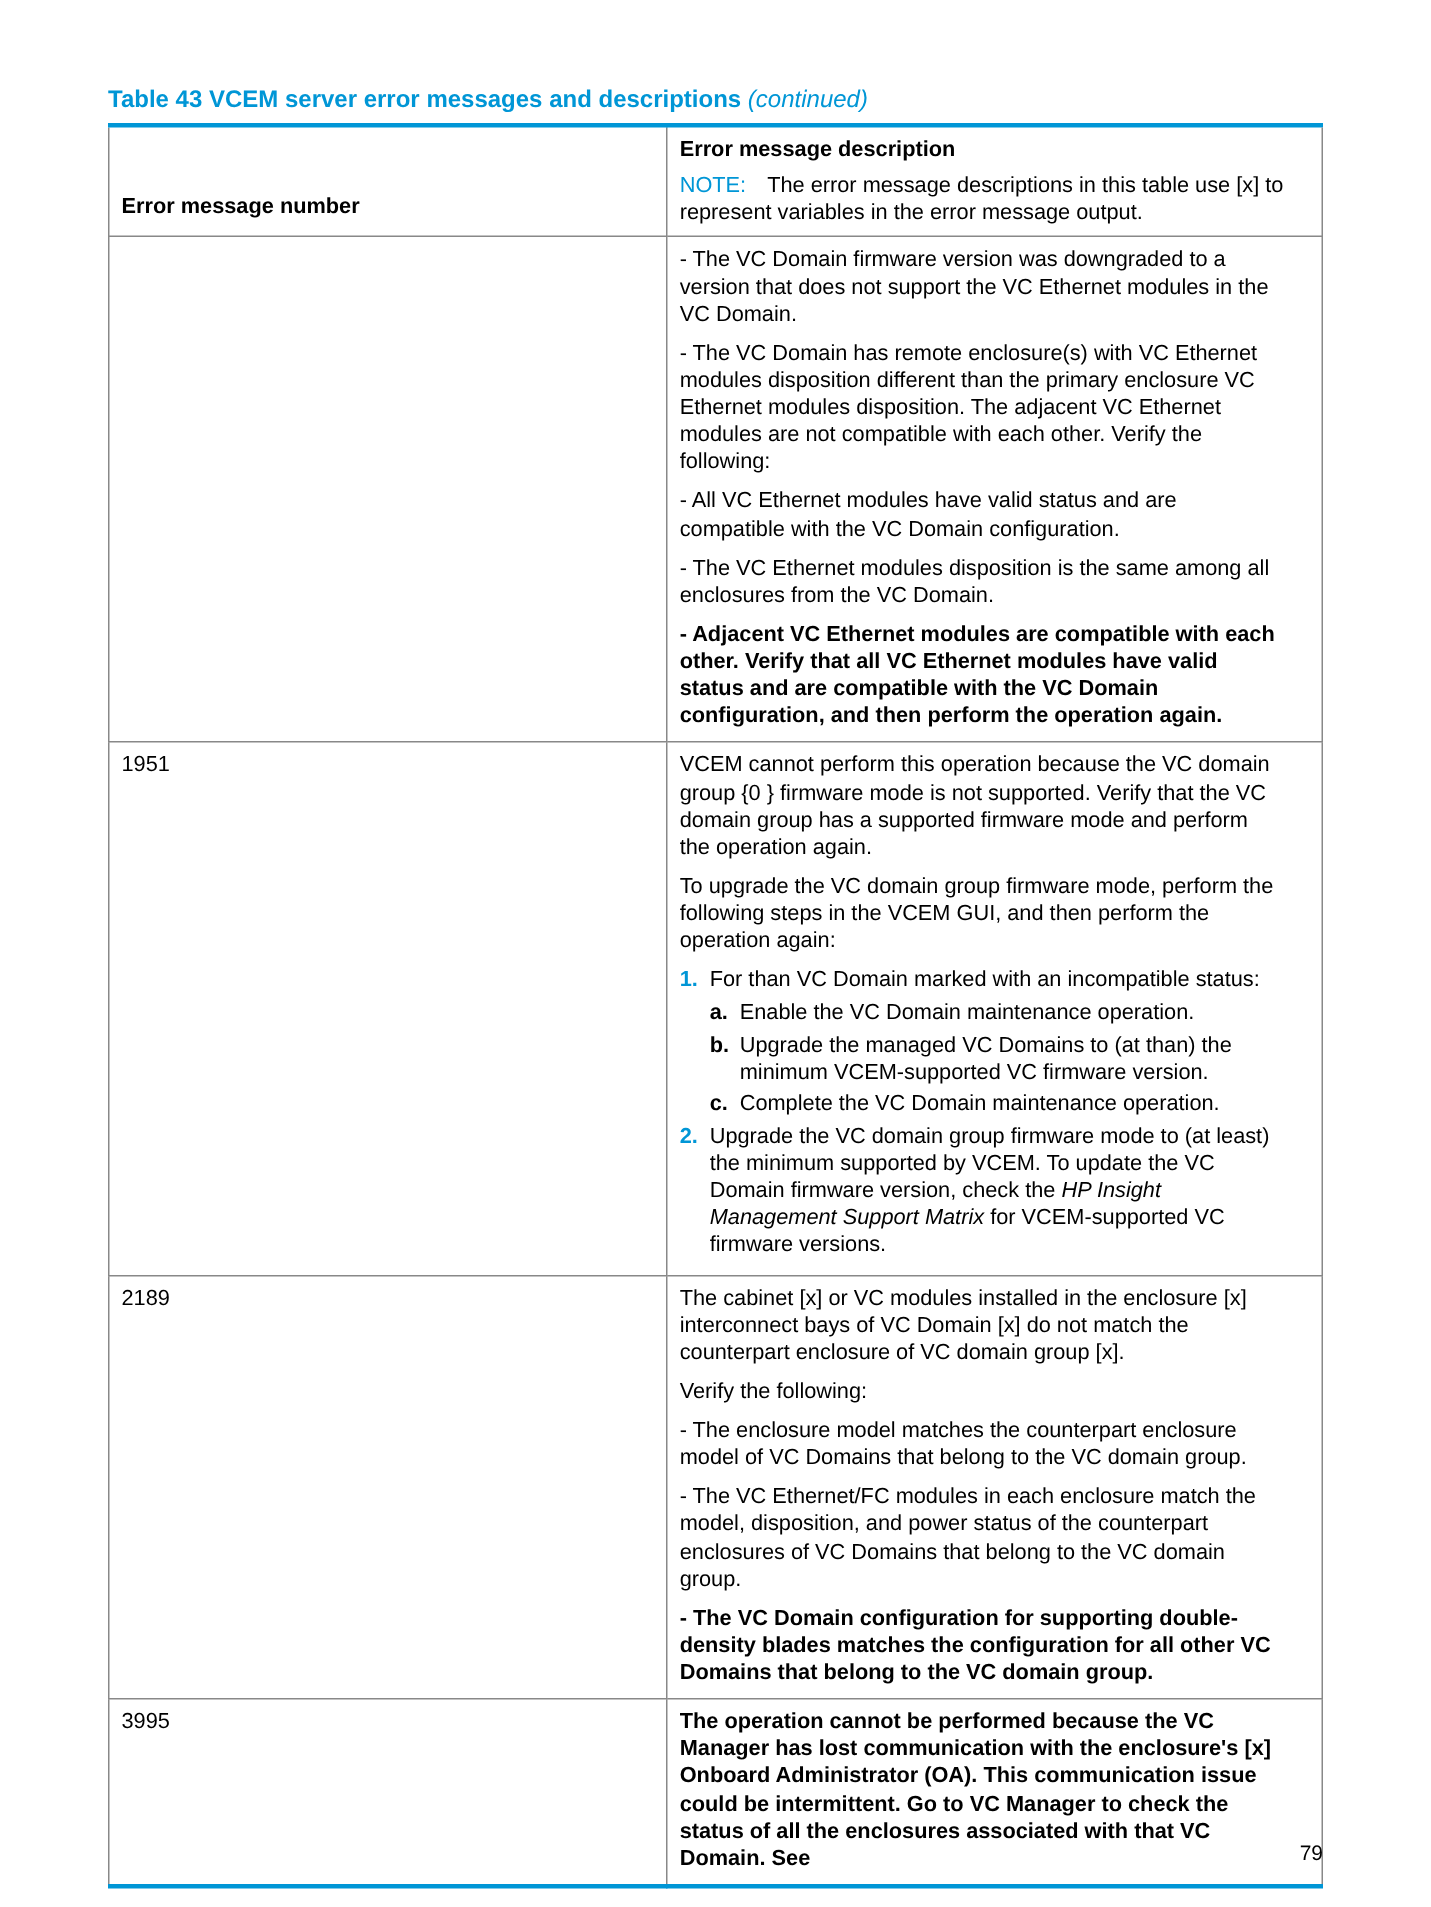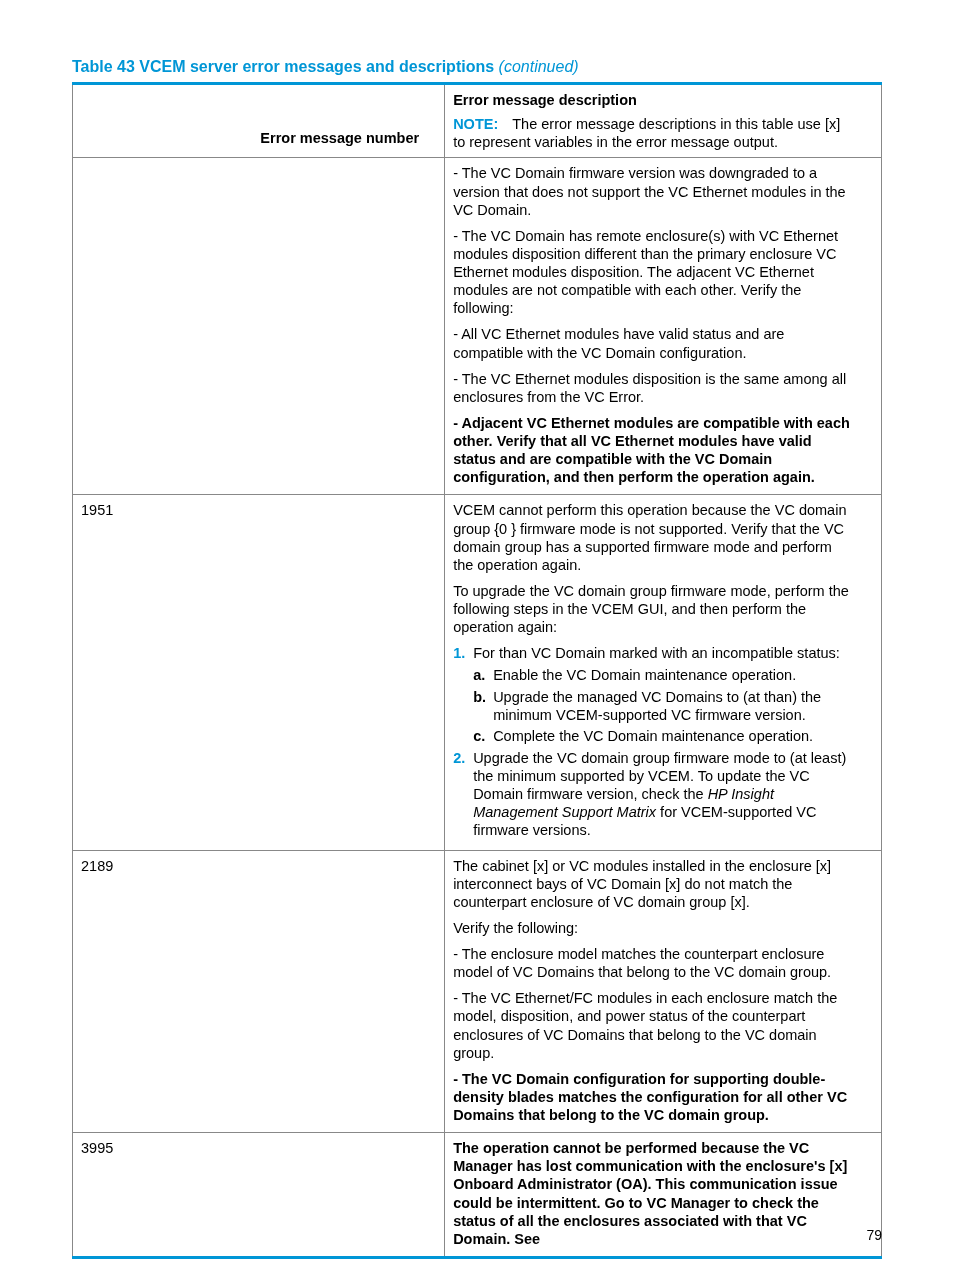--- a/index.html
+++ b/index.html
@@ -50,26 +50,25 @@
   }
   table.err tr:last-child td {
     border-bottom: none;
   }
   table.err th {
     font-weight: 700;
     vertical-align: bottom;
   }
   table.err th.left {
     padding-bottom: 10px;
-    text-align: right;
   }
   .desc-header b { font-weight: 700; }
   .note-label {
     color: #0096d6;
-    font-weight: 700;
+    font-weight: 400;
     margin-right: 14px;
   }
   .cell p {
     margin: 0 0 8px 0;
   }
   .cell p:last-child { margin-bottom: 2px; font-weight: bold; }
   ol.num {
     list-style: none;
     margin: 4px 0 2px 0;
     padding: 0 0 0 0;
@@ -136,21 +135,21 @@
         </div>
       </th>
     </tr>
 
     <tr>
       <td></td>
       <td class="cell">
         <p>- The VC Domain firmware version was downgraded to a version that does not support the VC Ethernet modules in the VC Domain.</p>
         <p>- The VC Domain has remote enclosure(s) with VC Ethernet modules disposition different than the primary enclosure VC Ethernet modules disposition. The adjacent VC Ethernet modules are not compatible with each other. Verify the following:</p>
         <p>- All VC Ethernet modules have valid status and are compatible with the VC Domain configuration.</p>
-        <p>- The VC Ethernet modules disposition is the same among all enclosures from the VC Error.</p>
+        <p>- The VC Ethernet modules disposition is the same among all enclosures from the VC Domain.</p>
         <p>- Adjacent VC Ethernet modules are compatible with each other. Verify that all VC Ethernet modules have valid status and are compatible with the VC Domain configuration, and then perform the operation again.</p>
       </td>
     </tr>
 
     <tr>
       <td>1951</td>
       <td class="cell">
         <p>VCEM cannot perform this operation because the VC domain group {0 } firmware mode is not supported. Verify that the VC domain group has a supported firmware mode and perform the operation again.</p>
         <p>To upgrade the VC domain group firmware mode, perform the following steps in the VCEM GUI, and then perform the operation again:</p>
         <ol class="num">

